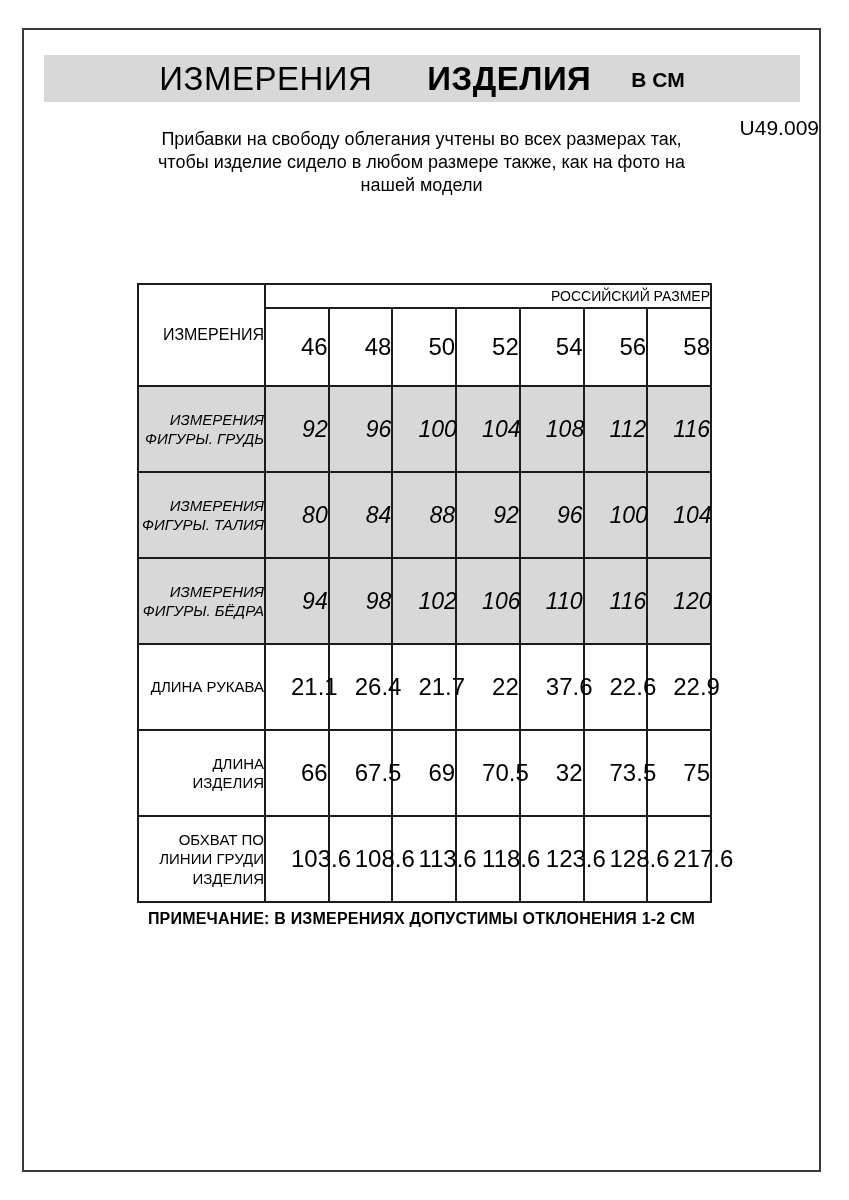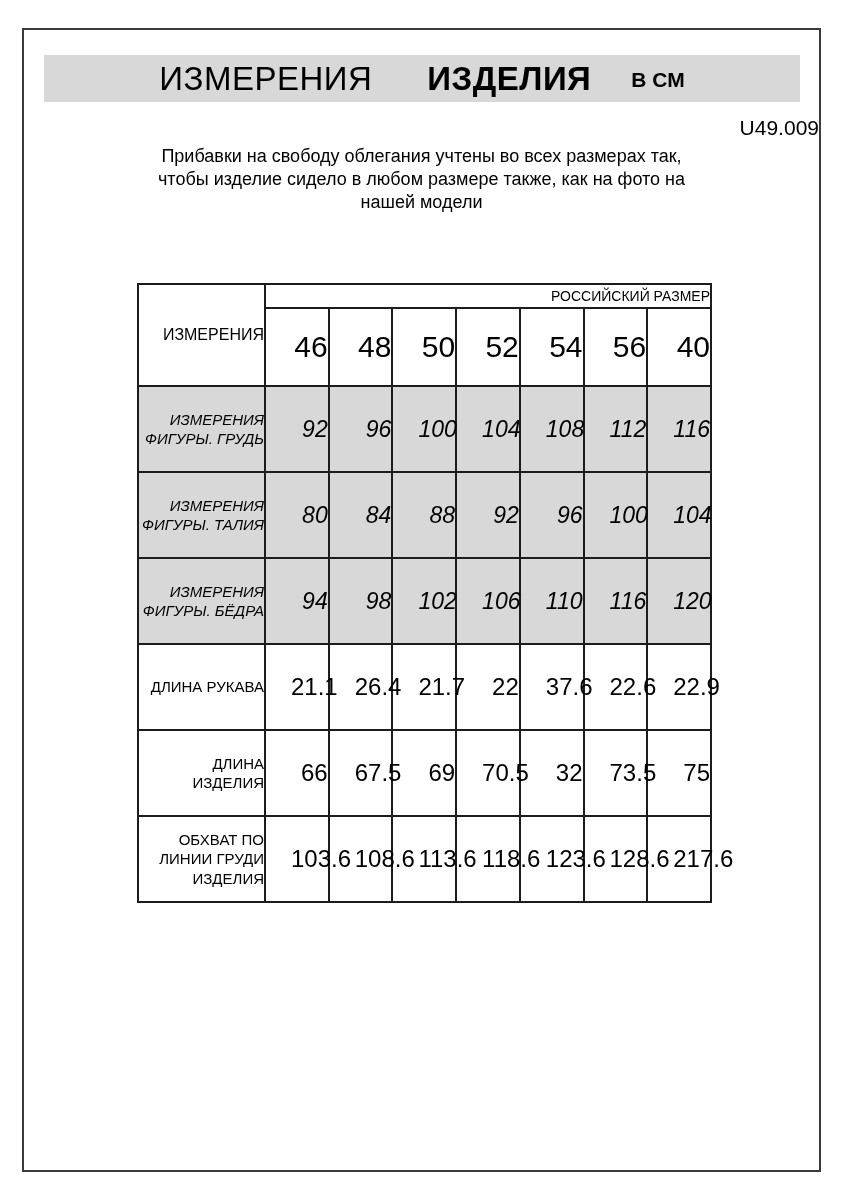--- a/index.html
+++ b/index.html
@@ -34,21 +34,21 @@
   .title-part-2 { font-size: 33px; font-weight: bold;   letter-spacing: 0.5px; margin-right: 40px; }
   .title-part-3 { font-size: 21px; font-weight: bold; padding-top: 3px; }
   .article-code {
     position: absolute;
     left: 0; top: 86px; width: 100%;
     text-align: right;
     font-size: 21px;
   }
   .description {
     position: absolute;
-    left: 0; top: 115px; width: 100%;
+    left: 0; top: 98px; width: 100%;
     text-align: center;
     font-size: 18px;
     line-height: 23px;
     white-space: pre-line;
   }
   table.size-table {
     position: absolute;
     left: 113px; top: 253px;
     width: 575px;
     border-collapse: collapse;
@@ -57,21 +57,21 @@
   .size-table th, .size-table td {
     border: 2px solid var(--table-border);
     text-align: right;
     vertical-align: middle;
     padding: 0;
     font-weight: normal;
   }
   .size-table col.label-col { width: 127px; }
   .corner-cell  { font-size: 16px; }
   .group-cell   { font-size: 14px; height: 22px; }
-  .size-cell    { font-size: 30px; font-weight: bold; height: 76px; }
+  .size-cell    { font-size: 24px; font-weight: bold; height: 76px; }
   .size-table tbody tr { height: 86px; }
   .row-label    { font-size: 15px; line-height: 1.3; white-space: pre-line; }
   .size-table tbody td { font-size: 24px; padding-left: 25px; }
   tr.shaded { background: var(--shaded-bg); }
   tr.shaded .row-label, tr.shaded td { font-style: italic; }
   tr.shaded td { font-size: 23px; }
   .note {
     position: absolute;
     left: 0; top: 880px; width: 100%;
     text-align: center;
@@ -106,21 +106,21 @@
           <th class="corner-cell" rowspan="2">ИЗМЕРЕНИЯ</th>
           <th class="group-cell" colspan="7">РОССИЙСКИЙ РАЗМЕР</th>
         </tr>
         <tr>
           <th class="size-cell">46</th>
           <th class="size-cell">48</th>
           <th class="size-cell">50</th>
           <th class="size-cell">52</th>
           <th class="size-cell">54</th>
           <th class="size-cell">56</th>
-          <th class="size-cell">40</th>
+          <th class="size-cell">58</th>
         </tr>
       </thead>
     <tbody>
         <tr class="shaded">
           <th class="row-label">ИЗМЕРЕНИЯ
 ФИГУРЫ. ГРУДЬ</th>
           <td>92</td>
           <td>96</td>
           <td>100</td>
           <td>104</td>
@@ -178,14 +178,15 @@
           <td>108.6</td>
           <td>113.6</td>
           <td>118.6</td>
           <td>123.6</td>
           <td>128.6</td>
           <td>217.6</td>
         </tr>
       </tbody>
   </table>
 
+  <div class="note">ПРИМЕЧАНИЕ: В ИЗМЕРЕНИЯХ ДОПУСТИМЫ ОТКЛОНЕНИЯ 1-2 СМ</div>
 
 </div>
 
 </body></html>

